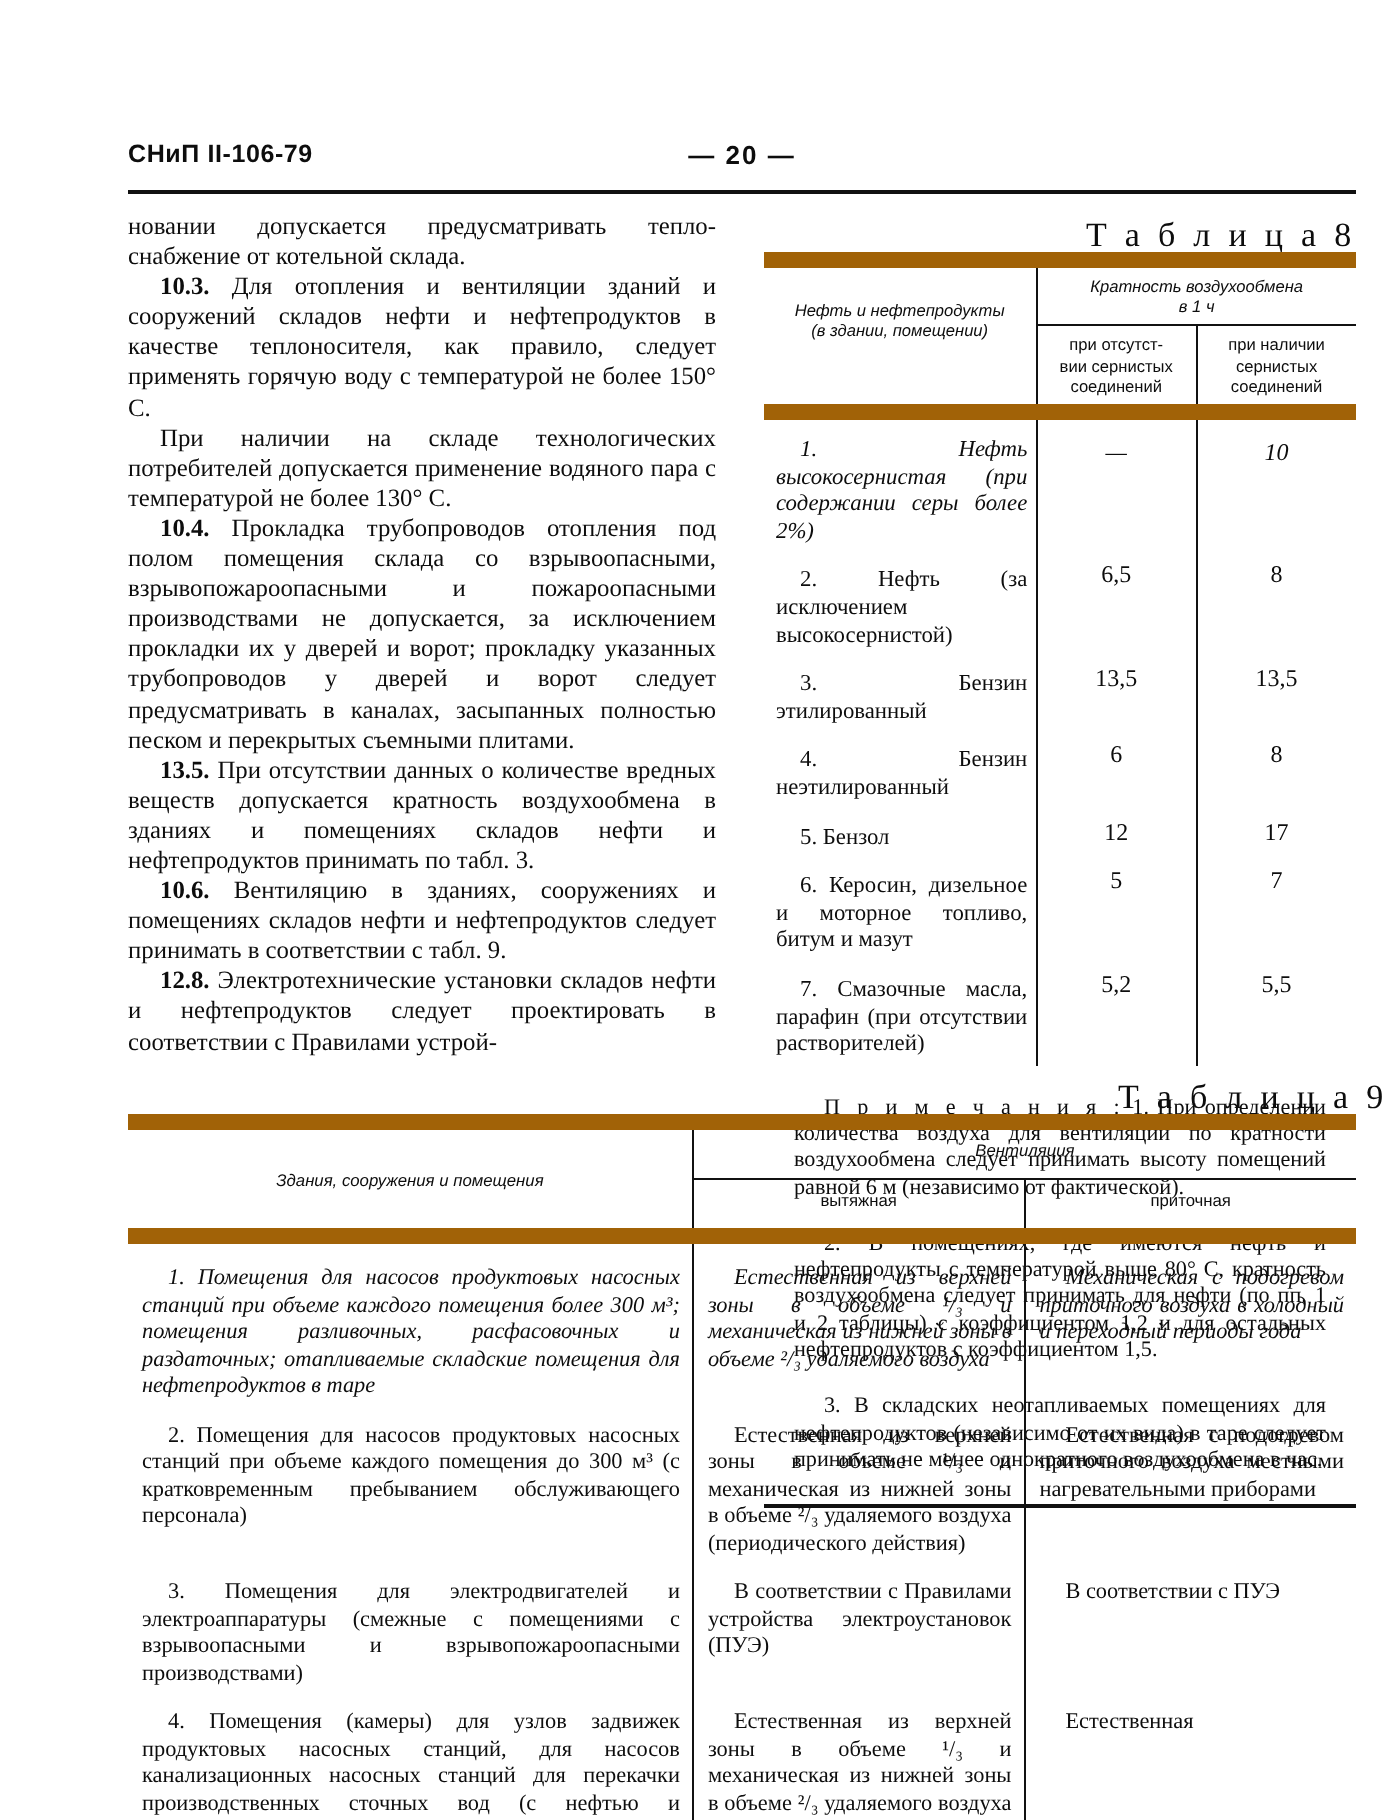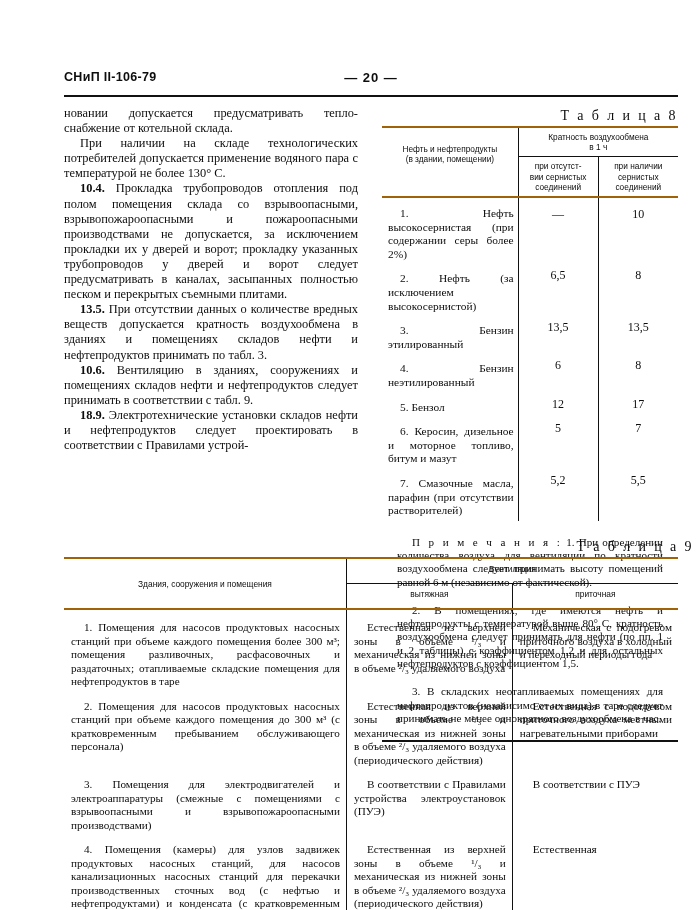--- a/index.html
+++ b/index.html
@@ -95,21 +95,21 @@
     text-indent: 0;
   }
   .section-head .secnum {
     font-size: 9.6px;
   }
 
   
   .tbl-caption {
     position: absolute;
     font-family: "Liberation Serif", "DejaVu Serif", serif;
-    font-size: 14px;
+    font-size: 17px;
     letter-spacing: 2.4px;
     white-space: nowrap;
   }
   #t8-caption { left: 430px; top: 108px; width: 232px; text-align: right; }
   #t9-caption { left: 430px; top: 539px; width: 232px; text-align: right; padding-left: 16px; }
 
   #table8 {
     position: absolute;
     left: 366px;
     top: 126px;
@@ -127,21 +127,21 @@
     width: 100%;
     font-size: 9.3px;
   }
   table.doc td, table.doc th {
     padding: 0;
     vertical-align: top;
     font-weight: normal;
   }
 
   
-  .rule-top   { border-top: 2px solid #a16207; }
+  .rule-top   { border-top: 8px solid #a16207; font-style: italic; }
   .rule-thin  { border-top: 1px solid #111; }
   .rule-bot   { border-bottom: 2px solid #111; }
   .vr-l { border-left: 1px solid #111; }
 
   
   .t8 .hd {
     text-align: center;
     font-family: "Liberation Sans", "DejaVu Sans", sans-serif;
     font-size: 8.3px;
     line-height: 10.2px;
@@ -204,31 +204,32 @@
   <div class="runhead">
     <div class="runhead-left">СНиП  II-106-79</div>
     <div class="runhead-center">— 20 —</div>
   </div>
   <div class="runrule"></div>
 
   <div id="left-column" class="body-col">
 
     <p class="noind">новании допускается предусматривать тепло-снабжение от котельной склада.</p>
 
+    <p class="ind"><b class="num">10.3.</b><span> Для отопления и вентиляции зданий и сооружений складов нефти и нефтепродуктов в качестве теплоносителя, как правило, следует применять горячую воду с температурой не более 150° С.</span></p>
 
     <p class="ind">При наличии на складе технологических потребителей допускается применение водяного пара с температурой не более 130° С.</p>
 
     <p class="ind"><b class="num">10.4.</b><span> Прокладка трубопроводов отопления под полом помещения склада со взрывоопасными, взрывопожароопасными и пожароопасными производствами не допускается, за исключением прокладки их у дверей и ворот; прокладку указанных трубопроводов у дверей и ворот следует предусматривать в каналах, засыпанных полностью песком и перекрытых съемными плитами.</span></p>
 
     <p class="ind"><b class="num">13.5.</b><span> При отсутствии данных о количестве вредных веществ допускается кратность воздухообмена в зданиях и помещениях складов нефти и нефтепродуктов принимать по табл. 3.</span></p>
 
     <p class="ind"><b class="num">10.6.</b><span> Вентиляцию в зданиях, сооружениях и помещениях складов нефти и нефтепродуктов следует принимать в соответствии с табл. 9.</span></p>
 
 
-    <p class="ind"><b class="num">18.9.</b><span> Электротехнические установки складов нефти и нефтепродуктов следует проектировать в соответствии с Правилами устрой-</span></p>
+    <p class="ind"><b class="num">12.8.</b><span> Электротехнические установки складов нефти и нефтепродуктов следует проектировать в соответствии с Правилами устрой-</span></p>
   </div>
 
   <div id="t8-caption" class="tbl-caption">Т а б л и ц а  8</div>
 
   <div id="table8">
     <table class="doc t8">
       <thead>
         <tr>
           <td class="hd hd-main rule-top" rowspan="2" style="width:46%;">
             <span>Нефть и нефтепродукты</span><br>

